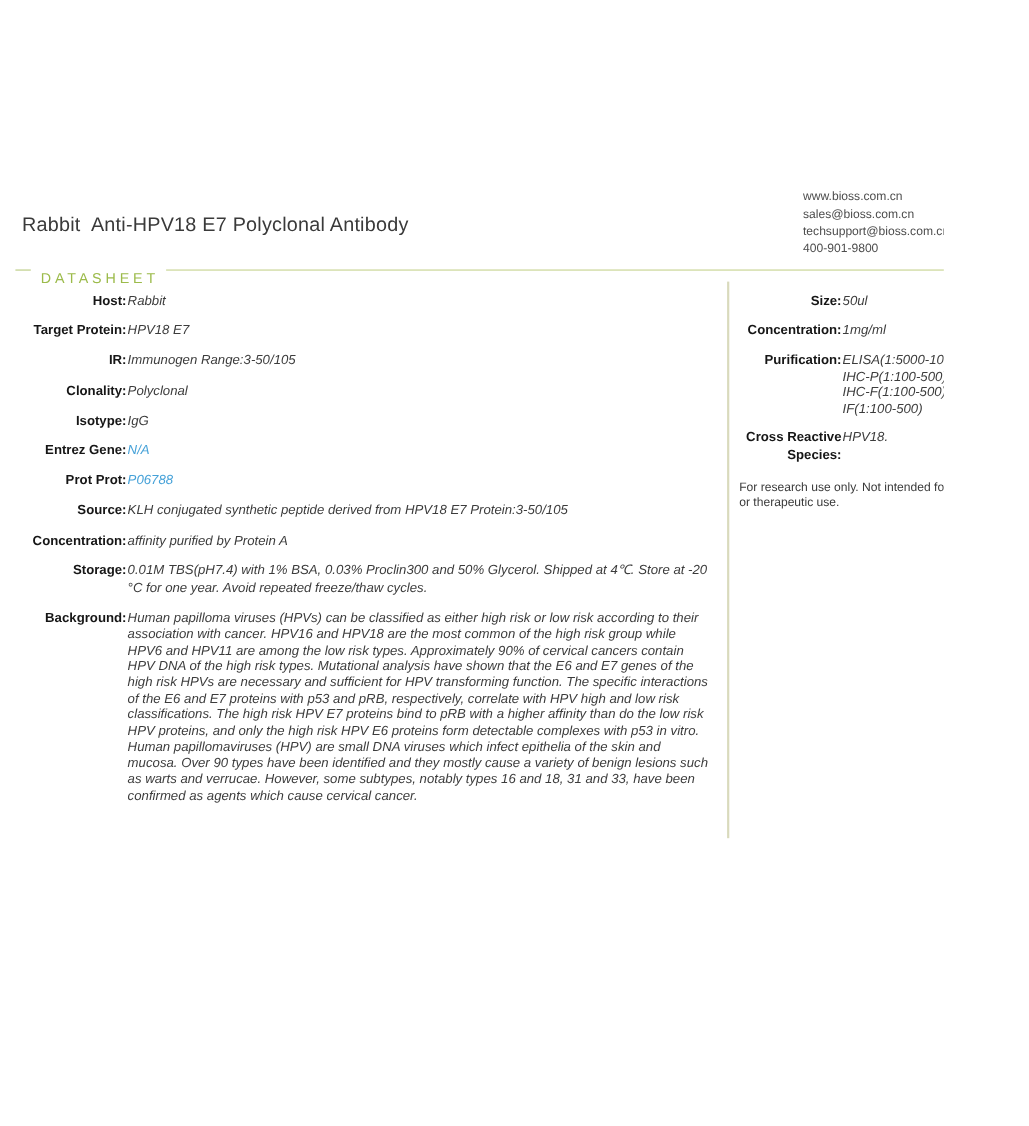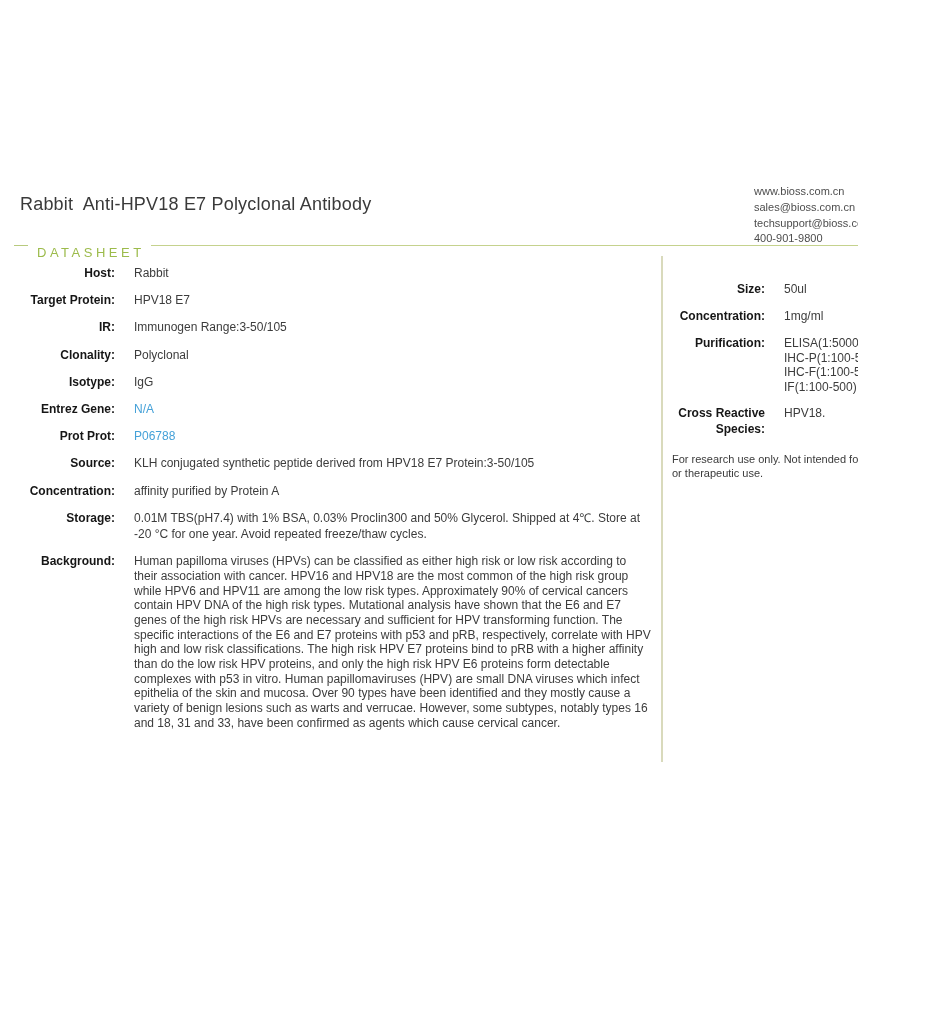--- a/index.html
+++ b/index.html
@@ -17,24 +17,23 @@
     overflow: hidden;
   }
   .title {
     position: absolute; left: 20px; top: 194px;
     font-size: 18px; font-weight: 400;
     color: #3a3a3a;
     white-space: pre;
     letter-spacing: 0.2px;
   }
   .contact {
-    position: absolute; left: 730px; top: 184px;
+    position: absolute; left: 730px; top: 172px;
     font-size: 11px; line-height: 15.8px;
     color: #4d4d4d;
-    margin-left: 24px;
   }
   .section-bar {
     position: absolute; left: 14px; top: 245px;
     width: 916px;
     display: flex; 
   }
   .dash {
     width: 14px; height: 0;
     border-top: 1.5px solid #b8ca7e;
     margin-right: 9px;
@@ -53,42 +52,43 @@
   .vdivider {
     position: absolute; left: 661px; top: 256px;
     width: 1.5px; height: 506px;
     background: #d9dabc;
   }
   .left-col {
     position: absolute; left: 20px; top: 266px;
     width: 632px;
   }
   .right-col {
-    position: absolute; left: 672px; top: 282px;
+    position: absolute; left: 672px; top: 266px;
     width: 252px;
   }
   .row {
     display: flex;
     align-items: flex-start;
     margin-bottom: 12px;
     font-size: 12px;
     line-height: 15.2px;
   }
   .lbl {
     flex: 0 0 95px;
     text-align: right;
     font-weight: bold;
     color: #161616;
   }
   .right-col .lbl { flex: 0 0 93px; }
   .val {
-    margin-left: 19px;
+    margin-left: 1px;
     color: #3c3c3c;
     white-space: pre-line;
     flex: 1;
+    font-style: italic;
   }
   .left-col .val { max-width: 528px; }
   .val.link { color: #45a1d8; cursor: pointer; }
   .row.storage .val { line-height: 15.8px; }
   .row.background .val { line-height: 14.65px; }
   .row.applications .val { line-height: 14.5px; }
   .disclaimer {
     margin-top: 15px;
     width: 252px;
     font-size: 11px;

